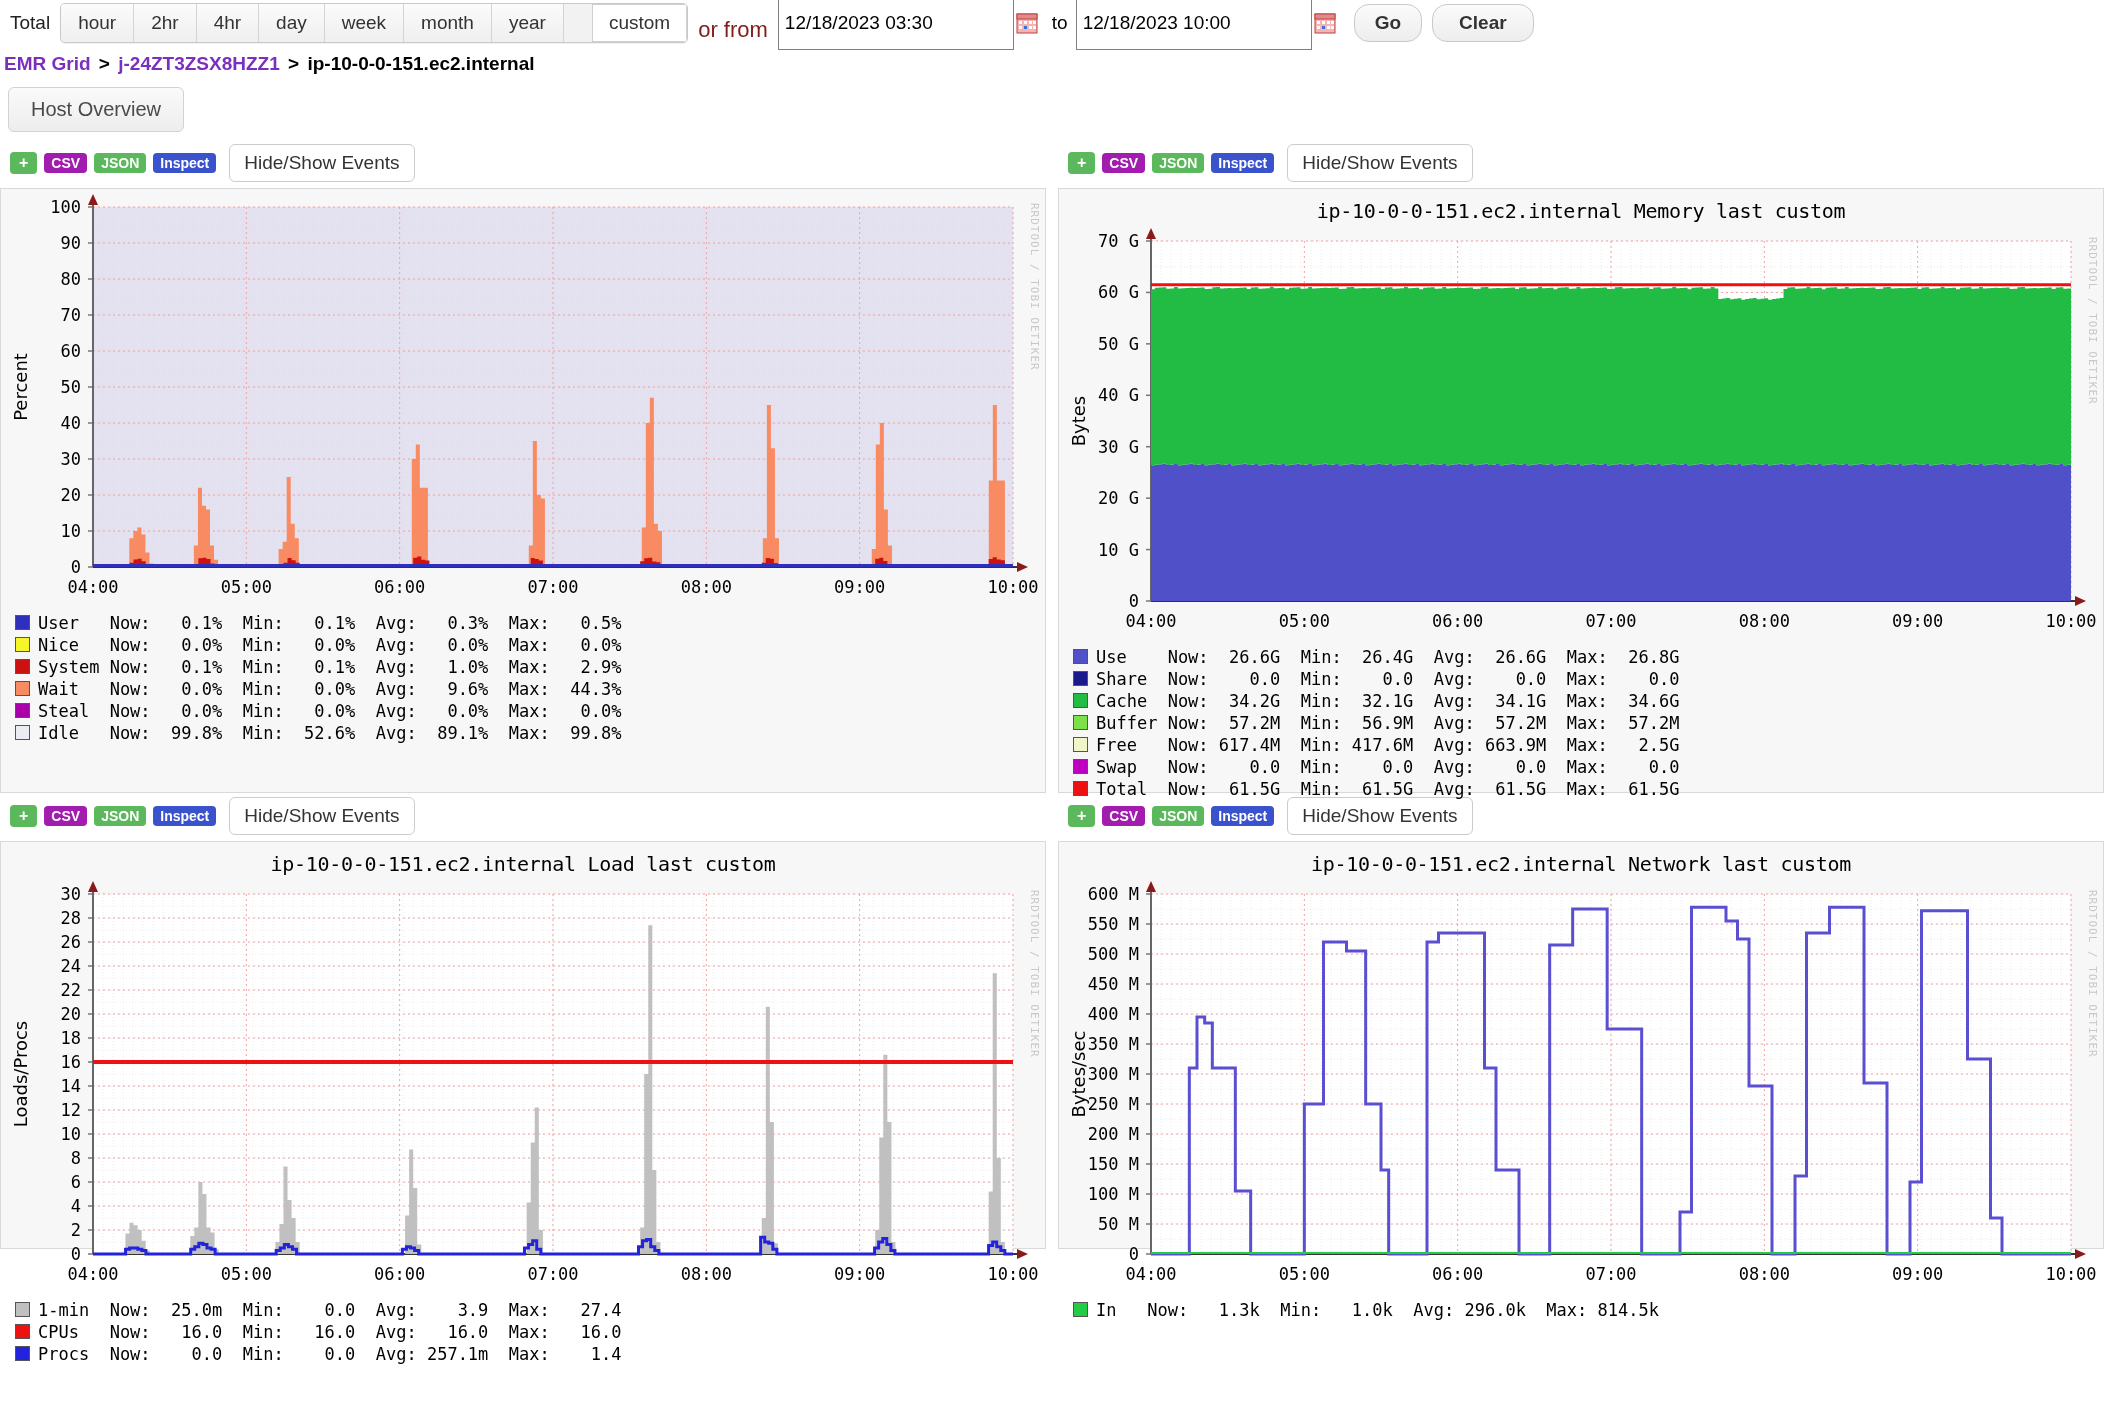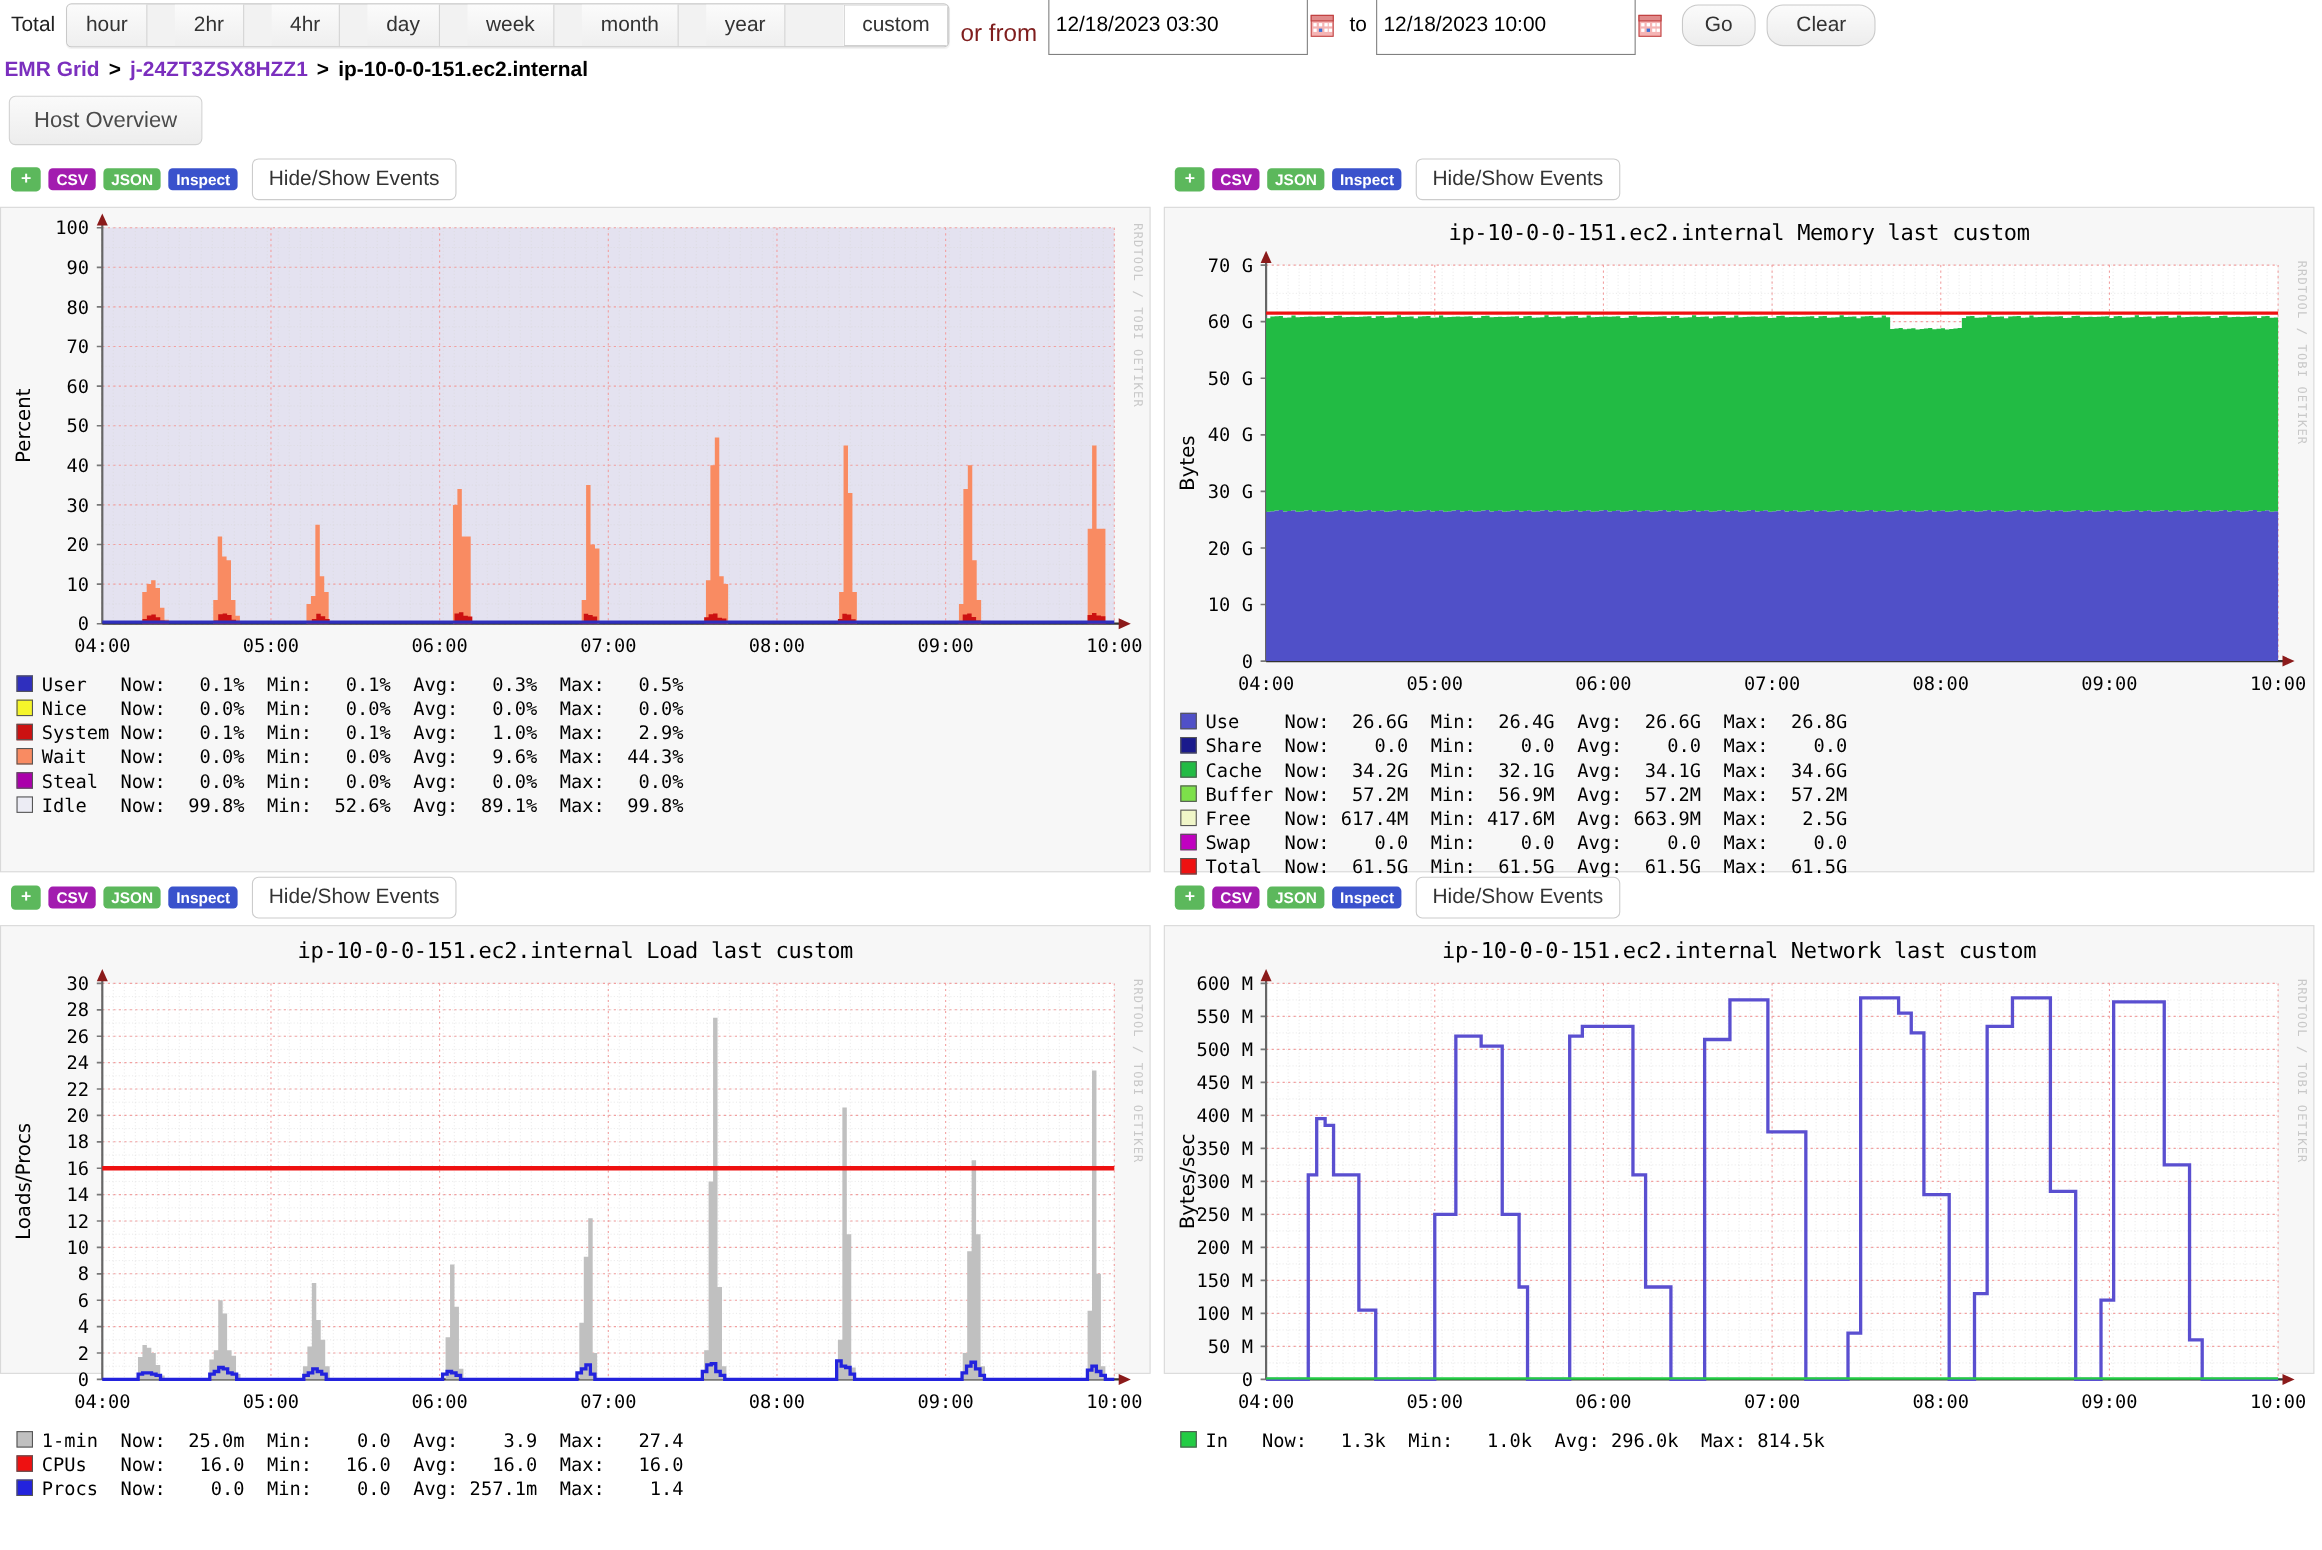--- a/index.html
+++ b/index.html
@@ -14,21 +14,21 @@
   .toolbar {
     display: flex; align-items: center;
     height: 42px;
     padding: 2px 0 2px 4px;
     gap: 0px;
     border-bottom: 1px solid #ffffff;
     font-size: 19px;
   }
   .tb-label { padding: 0 10px 0 6px; font-size: 19px; color:#222; }
   .range-group { display: flex; border: 1px solid #c9c9c9; border-radius: 5px; overflow: hidden;
-     box-shadow: 0 1px 1px rgba(0,0,0,.06); background:#f2f2f2;gap:25px;}
+     box-shadow: 0 1px 1px rgba(0,0,0,.06); background:#f2f2f2;}
   .range-btn {
     padding: 8px 17px;
     font-size: 19px;
     color: #333;
     background: linear-gradient(#fbfbfb,#efefef);
     border-right: 1px solid #d4d4d4;
     cursor: pointer;
     white-space: nowrap;
   }
   .range-btn:last-child { border-right: none; margin-left: 28px; }
@@ -51,20 +51,21 @@
   .to-label { padding: 0 8px; font-size: 19px;}
   .go-btn, .clear-btn {
     margin-left: 12px;
     padding: 7px 20px;
     font-size: 19px;
     border: 1px solid #c9c9c9;
     border-radius: 15px;
     background: linear-gradient(#fbfbfb,#ededed);
     color:#333;
     cursor:pointer;
+    font-weight:bold;
   }
   .clear-btn { margin-left: 10px; padding: 7px 26px;}
   .tb-right { margin-left:auto; padding-right: 6px; }
 
   
   .breadcrumb {
     padding: 6px 4px 8px 4px;
     font-size: 19px;
     font-weight: bold;
   }

